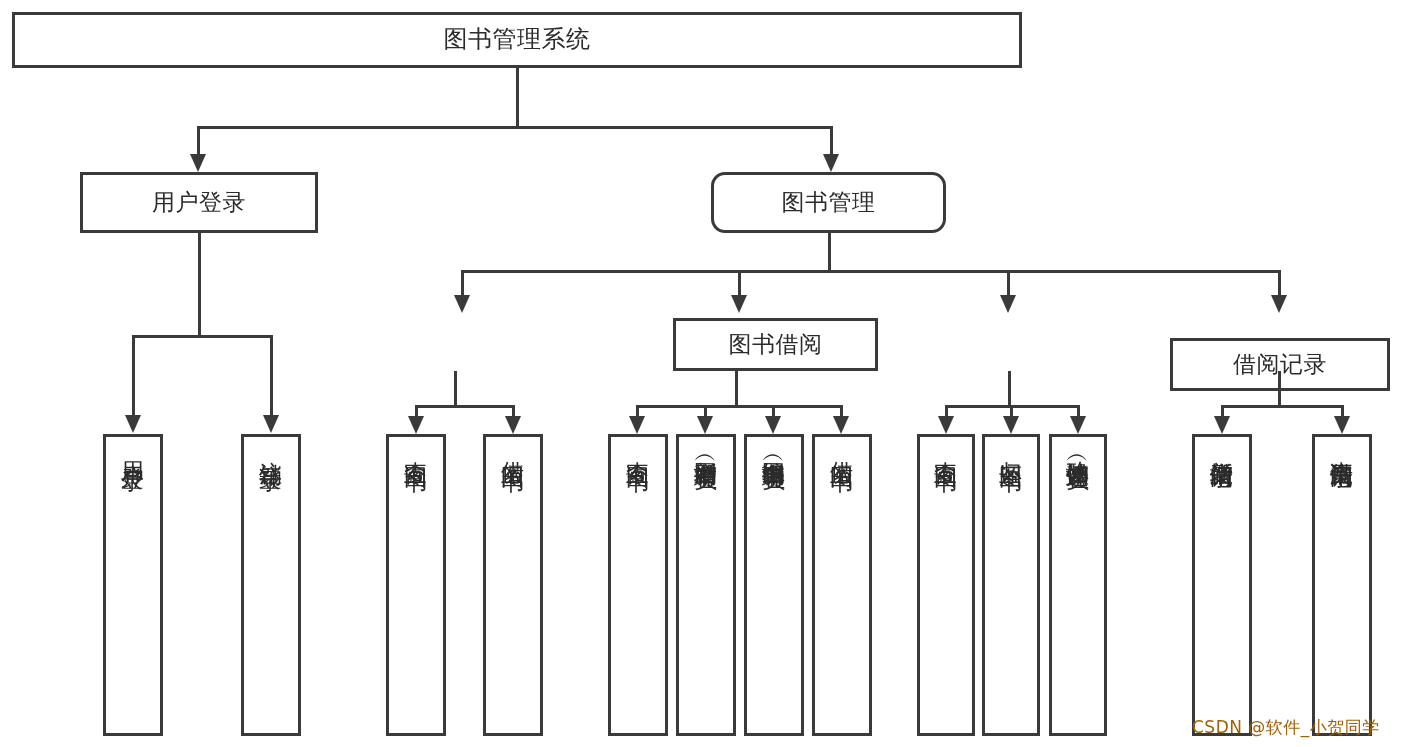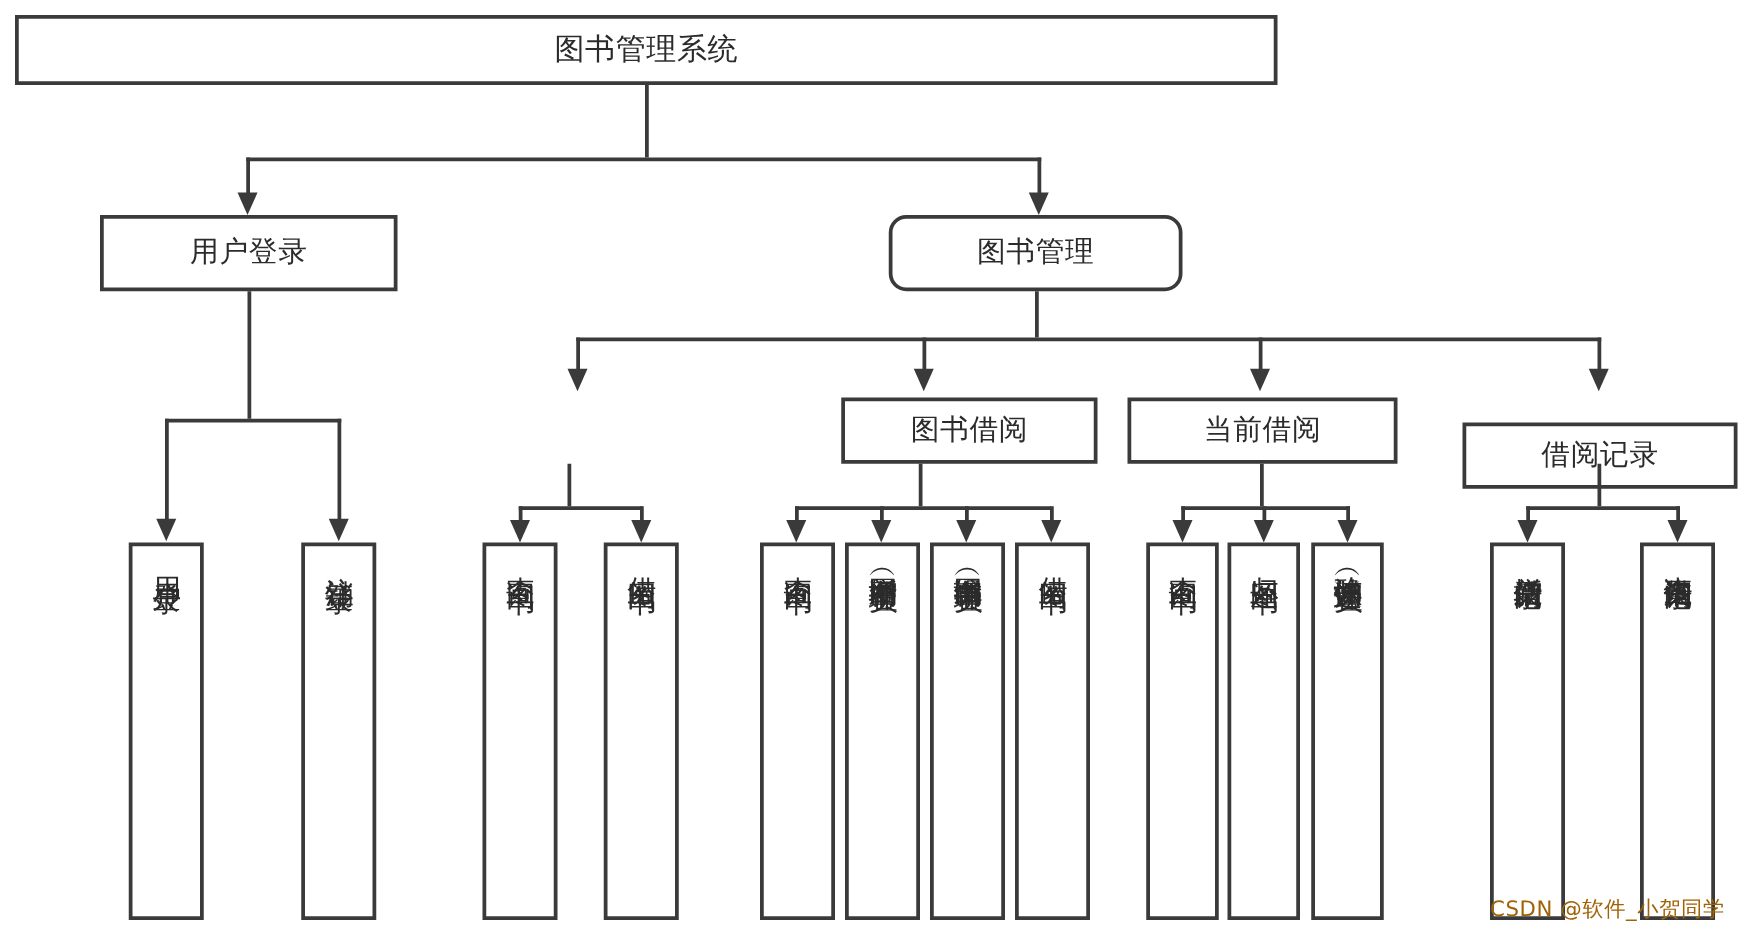--- a/index.html
+++ b/index.html
@@ -129,23 +129,20 @@
   <div class="arrow" style="left:1000px; top:295px;"></div>
 
   <div class="line-v" style="left:1278px; top:270px; height:27px;"></div>
   <div class="arrow" style="left:1271px; top:295px;"></div>
 
 
   <div class="node h-node" id="node-book-borrow" style="left:633px; top:318px; width:205px; height:53px;margin-left:40px;">
     <span class="node-label">图书借阅</span>
   </div>
 
-  <div class="node h-node" id="node-current-borrow" style="left:902px; top:318px; width:216px; height:53px;">
-    <span class="node-label">当前借阅</span>
-  </div>
 
   <div class="node h-node" id="node-borrow-record" style="left:1170px; top:338px; width:220px; height:53px;">
     <span class="node-label">借阅记录</span>
   </div>
 
   <div class="line-v" style="left:454px; top:371px; height:34px;"></div>
   <div class="line-h" style="left:415px; top:405px; width:99px;"></div>
   <div class="line-v" style="left:415px; top:405px; height:13px;"></div>
   <div class="arrow" style="left:408px; top:416px;"></div>
   <div class="line-v" style="left:512px; top:405px; height:13px;"></div>

